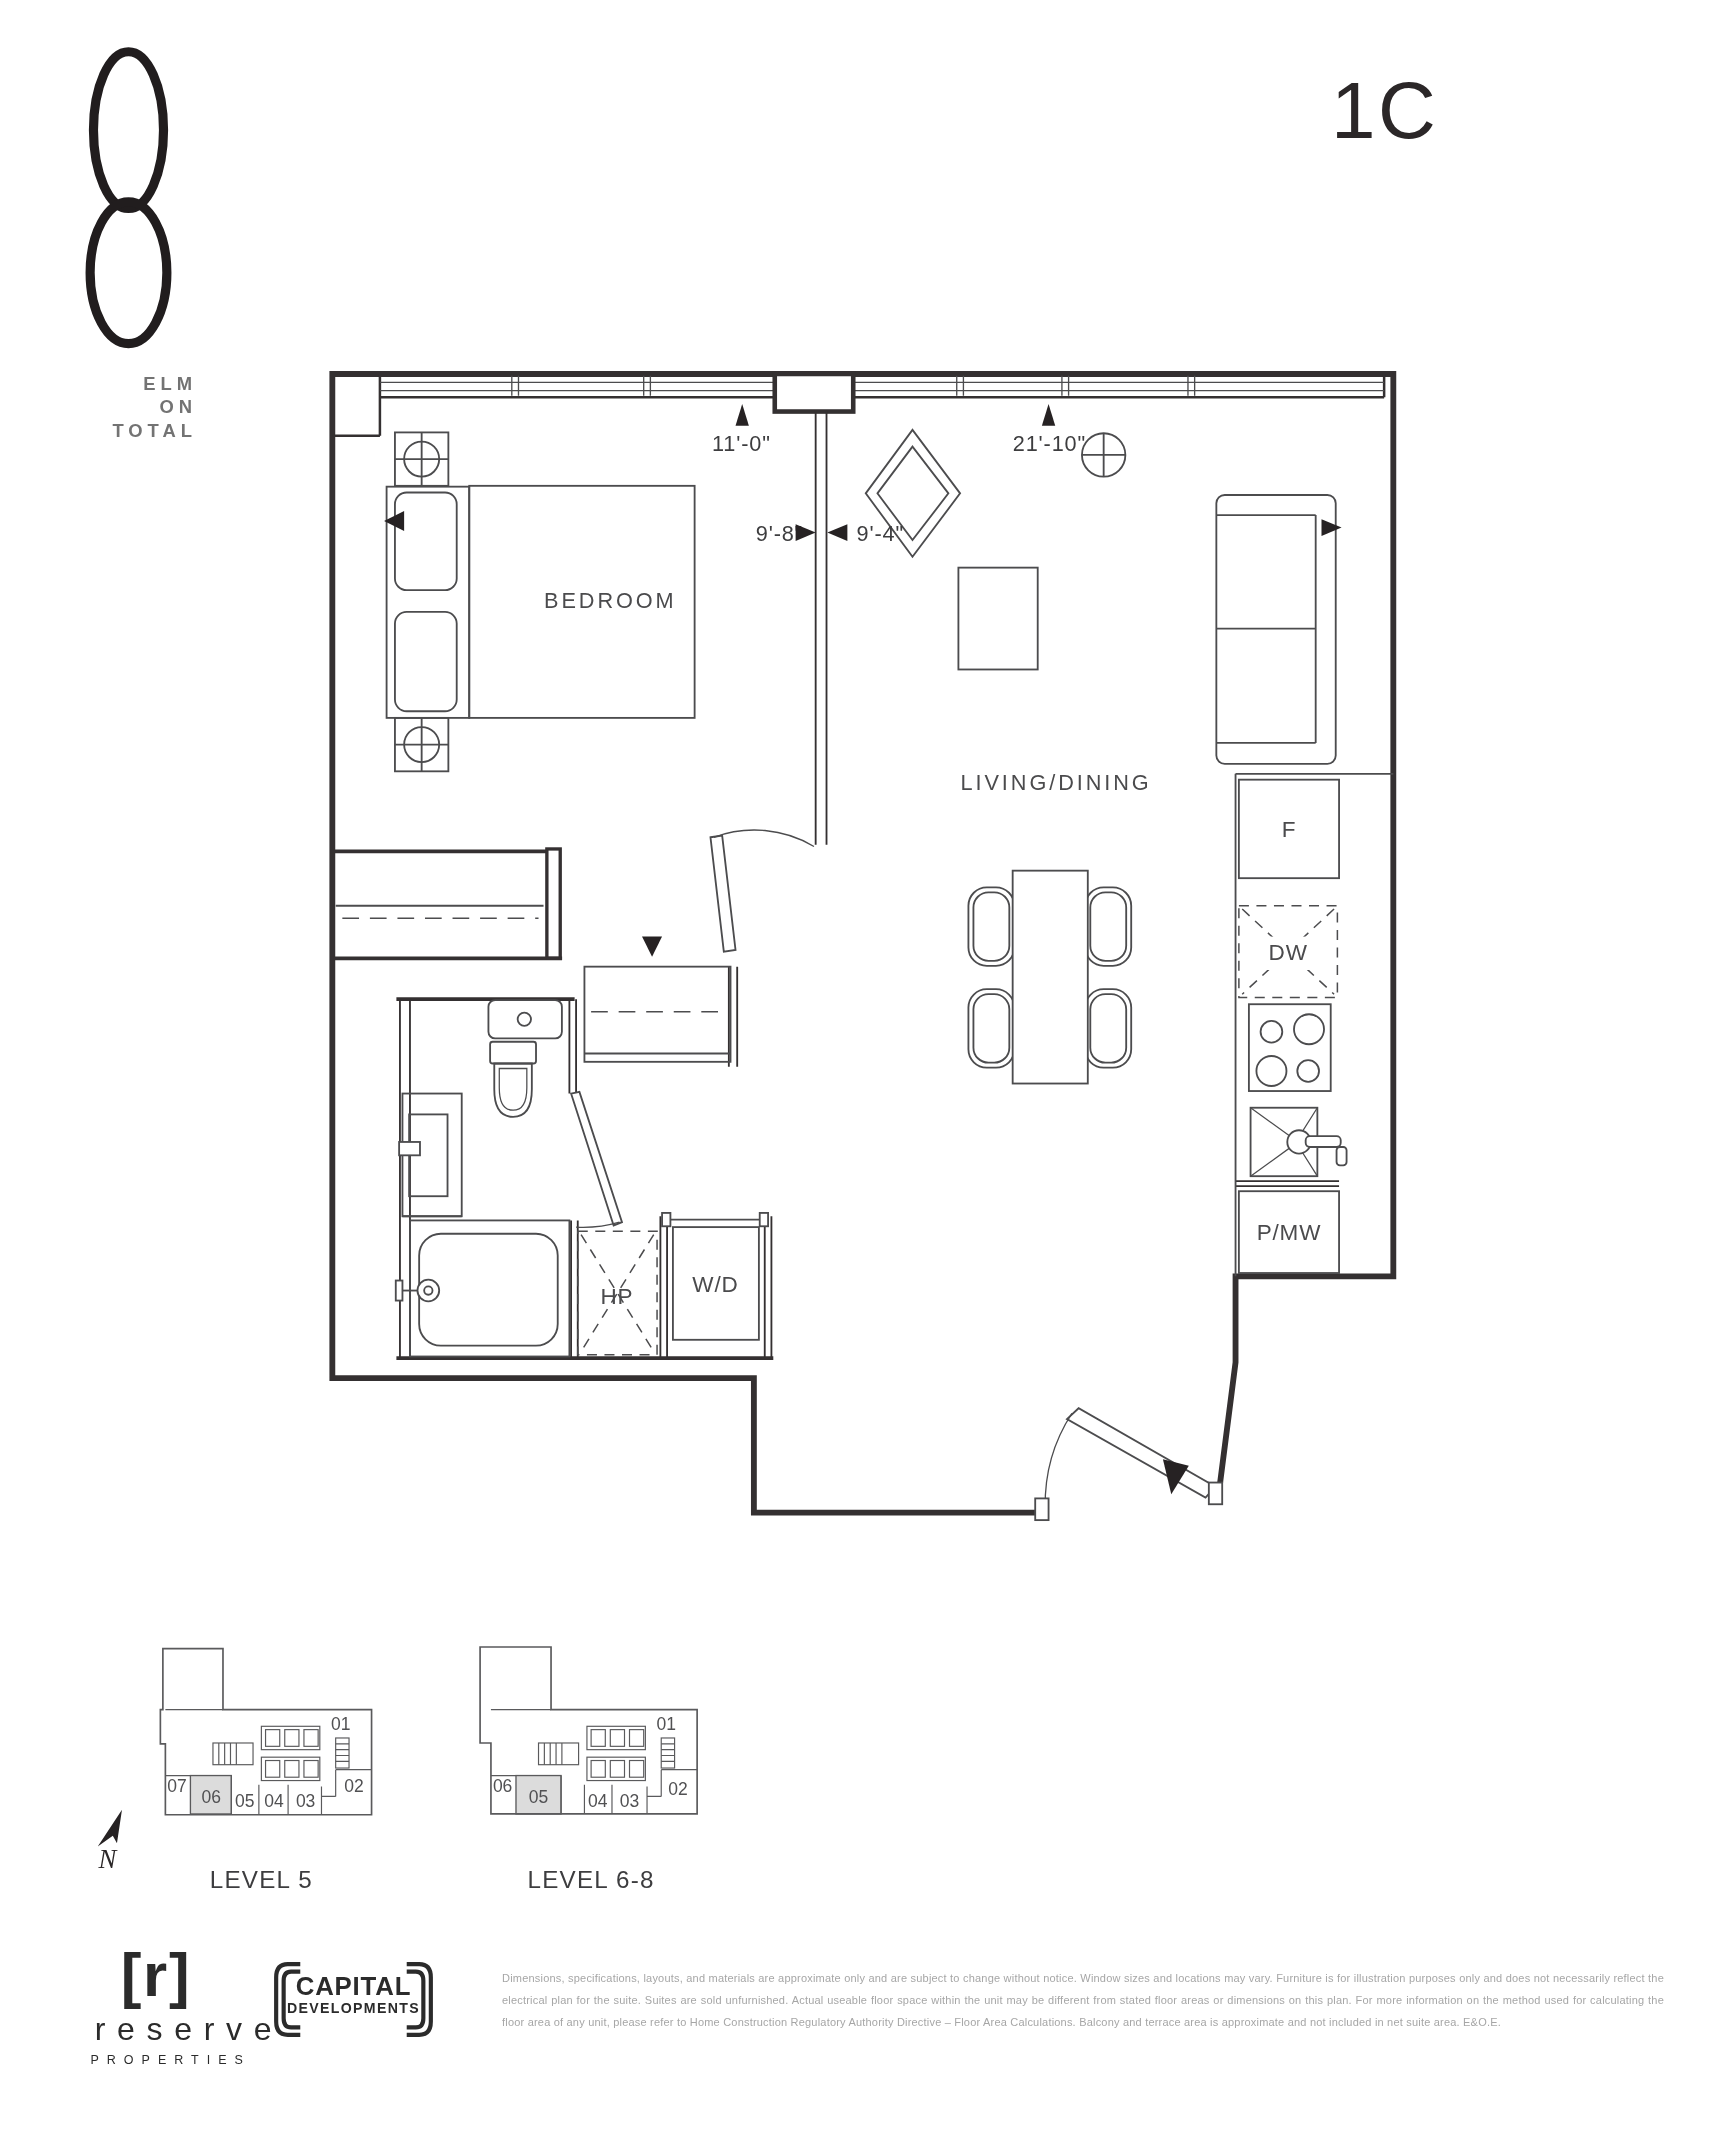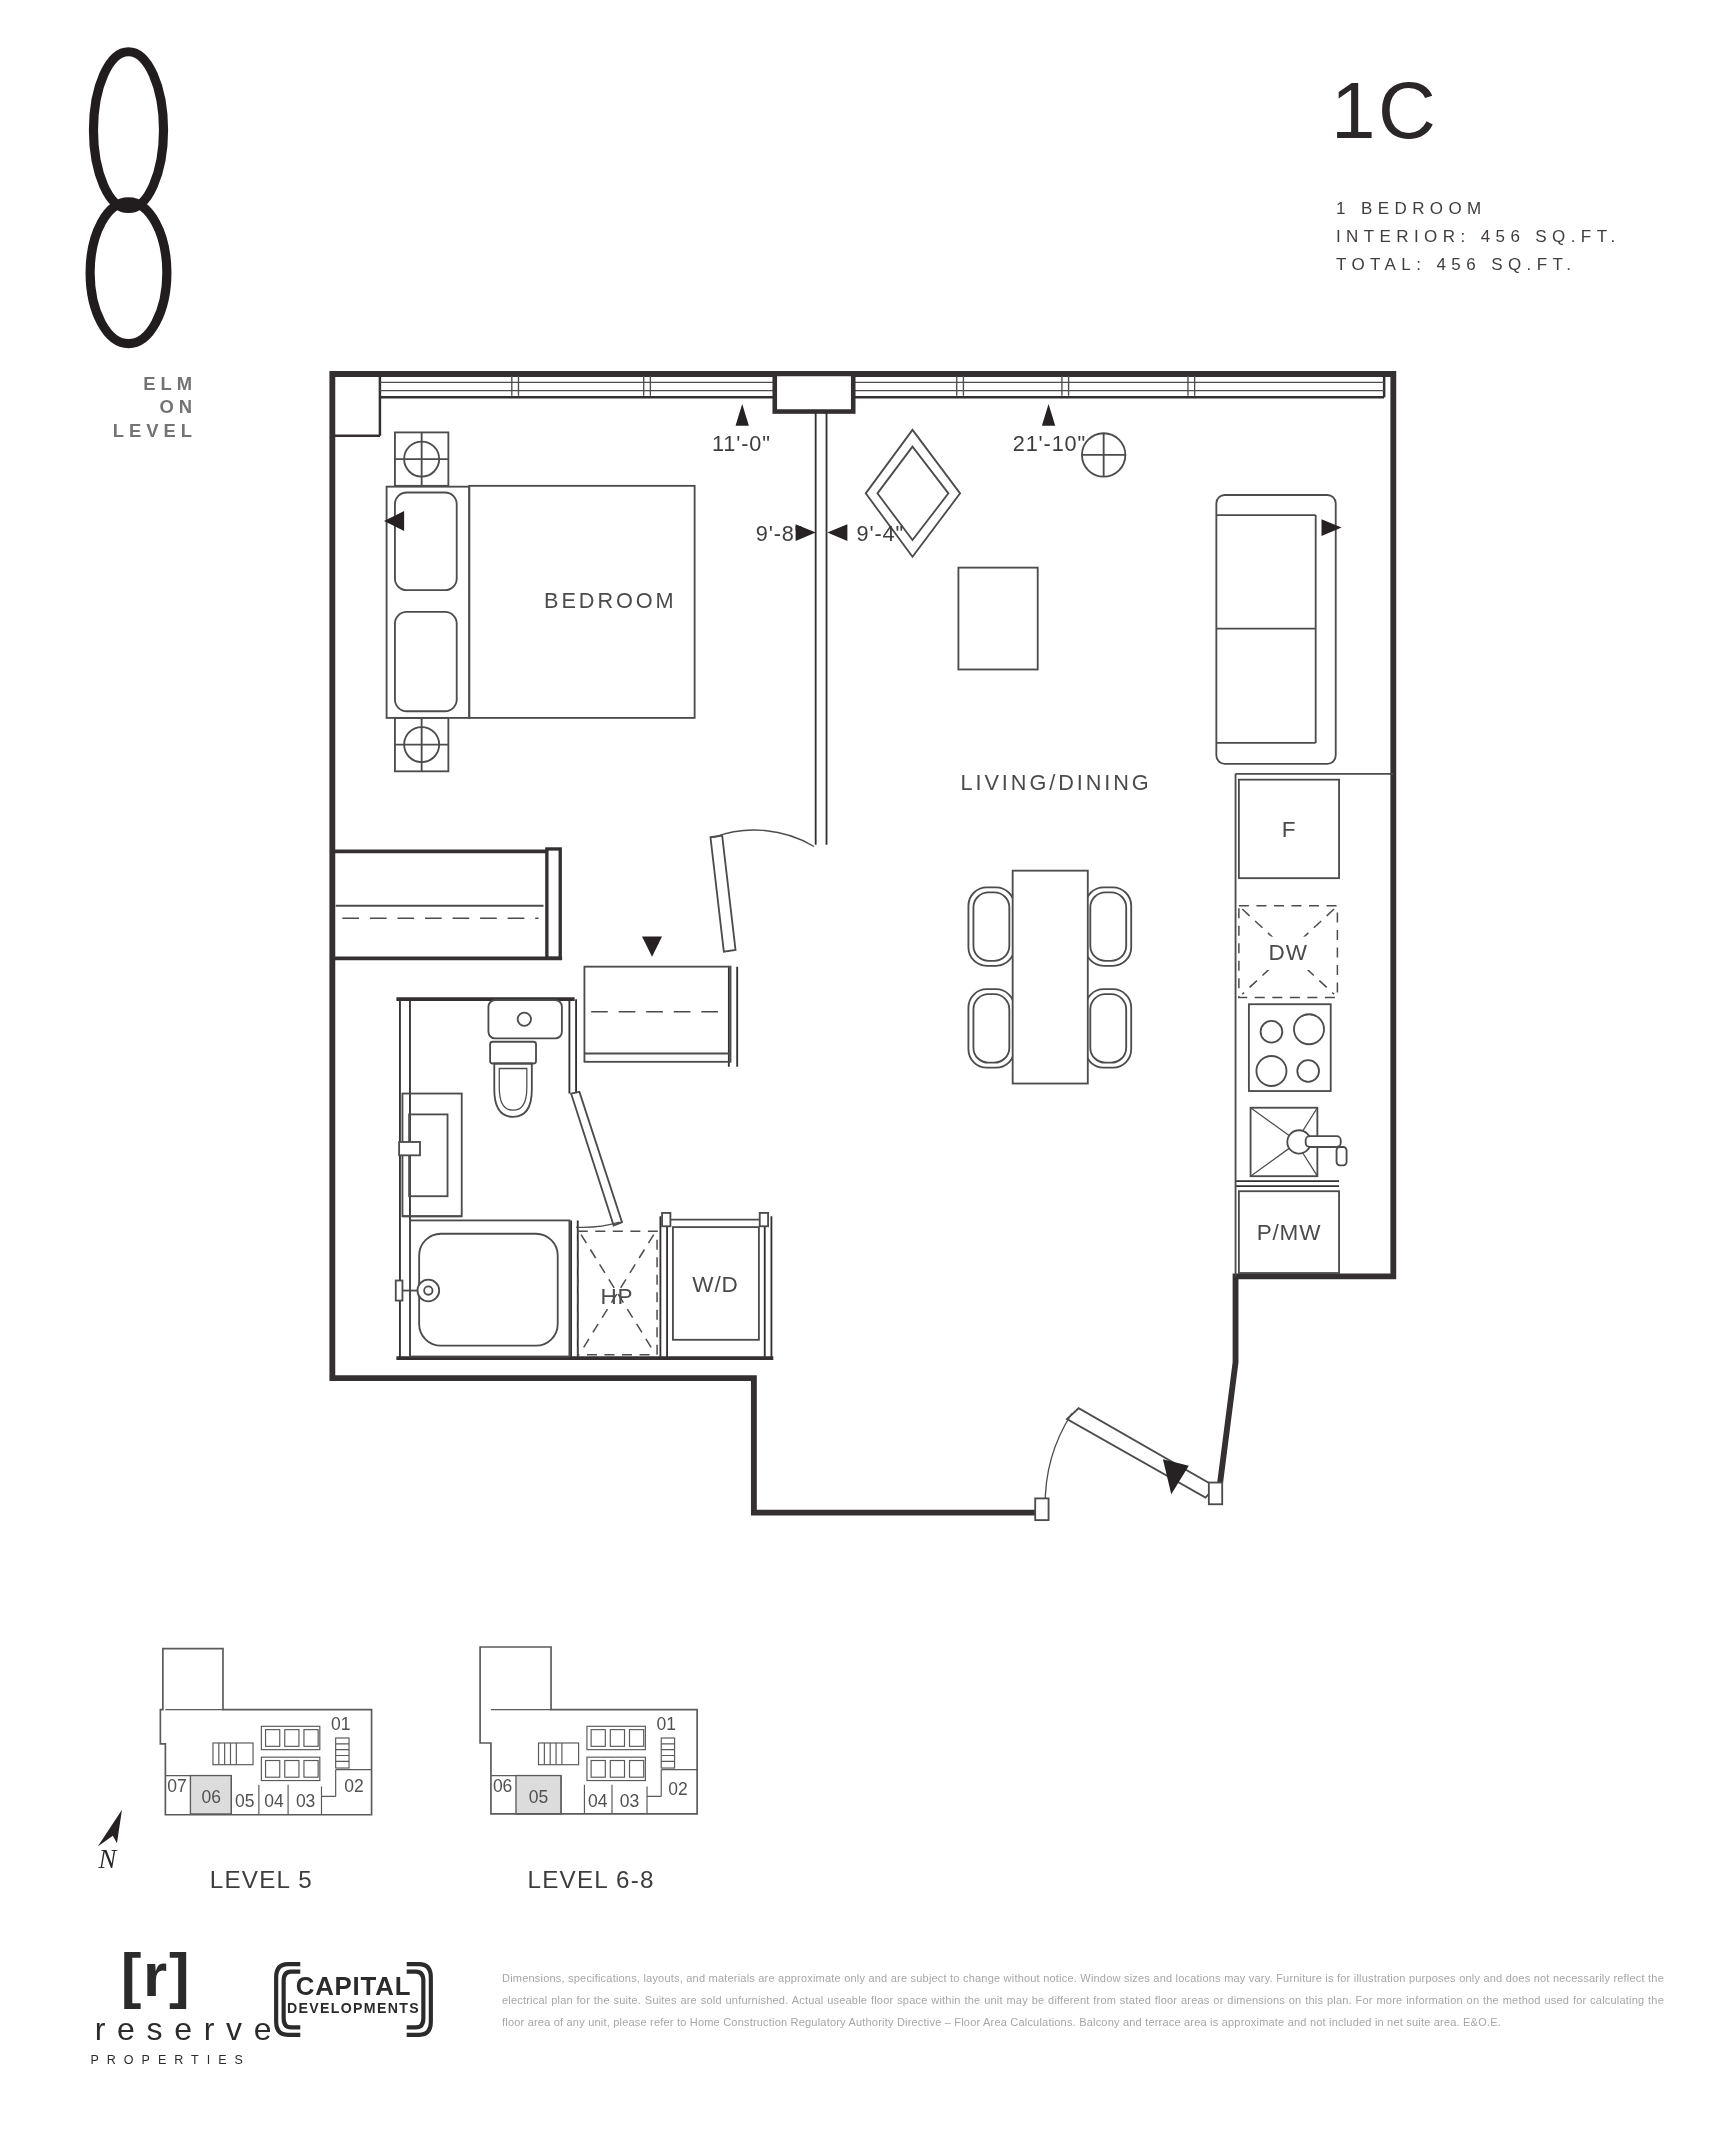--- a/index.html
+++ b/index.html
@@ -53,29 +53,24 @@
 
 <div class="page">
 
   <svg width="267" height="367" viewBox="0 0 320 440">
     <ellipse cx="154" cy="156" rx="42" ry="94" fill="none" stroke="#211d1e" stroke-width="11"></ellipse>
     <ellipse cx="154" cy="327" rx="46" ry="85" fill="none" stroke="#211d1e" stroke-width="11"></ellipse>
   </svg>
   <div class="abs brand-text">
     <div>ELM</div>
     <div>ON</div>
-    <div>LEVEL</div>
+    <div>TOTAL</div>
   </div>
 
   <div class="abs unit-code">1C</div>
-  <div class="abs unit-info">
-    <div>1 BEDROOM</div>
-    <div>INTERIOR: 456 SQ.FT.</div>
-    <div>TOTAL: 456 SQ.FT.</div>
-  </div>
 
   <svg width="1734" height="2137" viewBox="0 0 2077 2560">
 
     <g>
       <path class="wall" d="M 398,448 H 1669 V 1529 H 1480 V 1632 L 1460,1788 M 1250,1812 H 903 V 1651 H 398 V 448"></path>
     </g>
 
     <g>
       <path class="win-b" d="M455,476 H928 M1022,476 H1658 M455,448 V522 M398,522 H455 M1658,448 V476"></path>
       <path class="win" d="M455,458 H928 M455,468 H928 M1022,458 H1658 M1022,468 H1658"></path>

